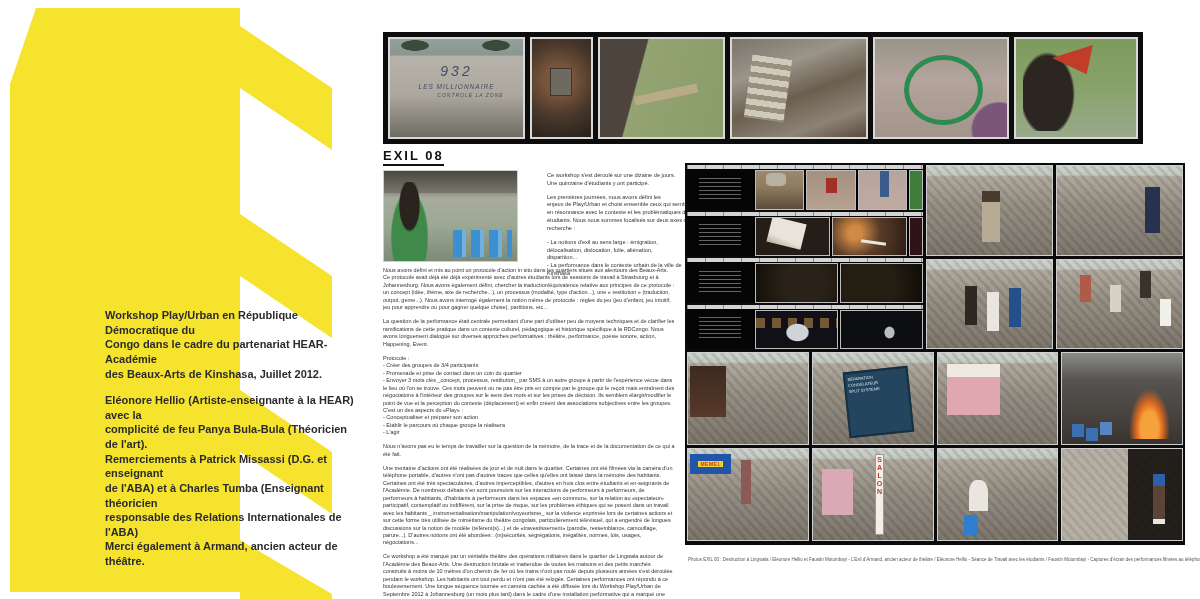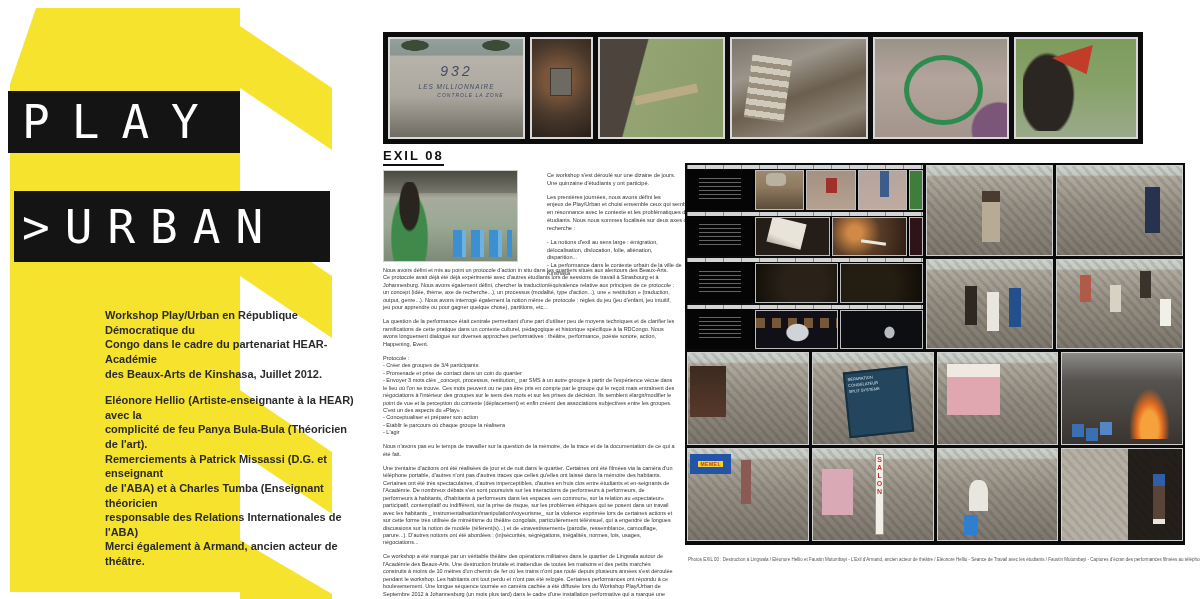--- a/index.html
+++ b/index.html
@@ -137,26 +137,20 @@
 <div class="page">
 
   <div class="poster">
     <svg class="poster-bg" viewBox="0 0 380 599" xmlns="http://www.w3.org/2000/svg">
       <polygon points="36,8 240,8 240,592 10,592 10,84" fill="#F5E32E"></polygon>
       <polygon points="240,26 332,88 332,150 240,88" fill="#F5E32E"></polygon>
       <polygon points="240,214 332,276 332,338 240,276" fill="#F5E32E"></polygon>
       <polygon points="240,390 332,452 332,514 240,452" fill="#F5E32E"></polygon>
       <polygon points="240,540 332,594 332,599 240,599" fill="#F5E32E"></polygon>
     </svg>
-    <div class="title-box play-box">
-      <span>PLAY</span>
-    </div>
-    <div class="title-box urban-box">
-      <span>&gt;URBAN</span>
-    </div>
     <div class="credits">
       <p class="pre">Workshop Play/Urban en République Démocratique du
 Congo dans le cadre du partenariat HEAR-Académie
 des Beaux-Arts de Kinshasa, Juillet 2012.</p>
       <p class="pre">Eléonore Hellio (Artiste-enseignante à la HEAR) avec la
 complicité de feu Panya Bula-Bula (Théoricien de l'art).
 Remerciements à Patrick Missassi (D.G. et enseignant
 de l'ABA) et à Charles Tumba (Enseignant théoricien
 responsable des Relations Internationales de l'ABA)
 Merci également à Armand, ancien acteur de théâtre.</p>

